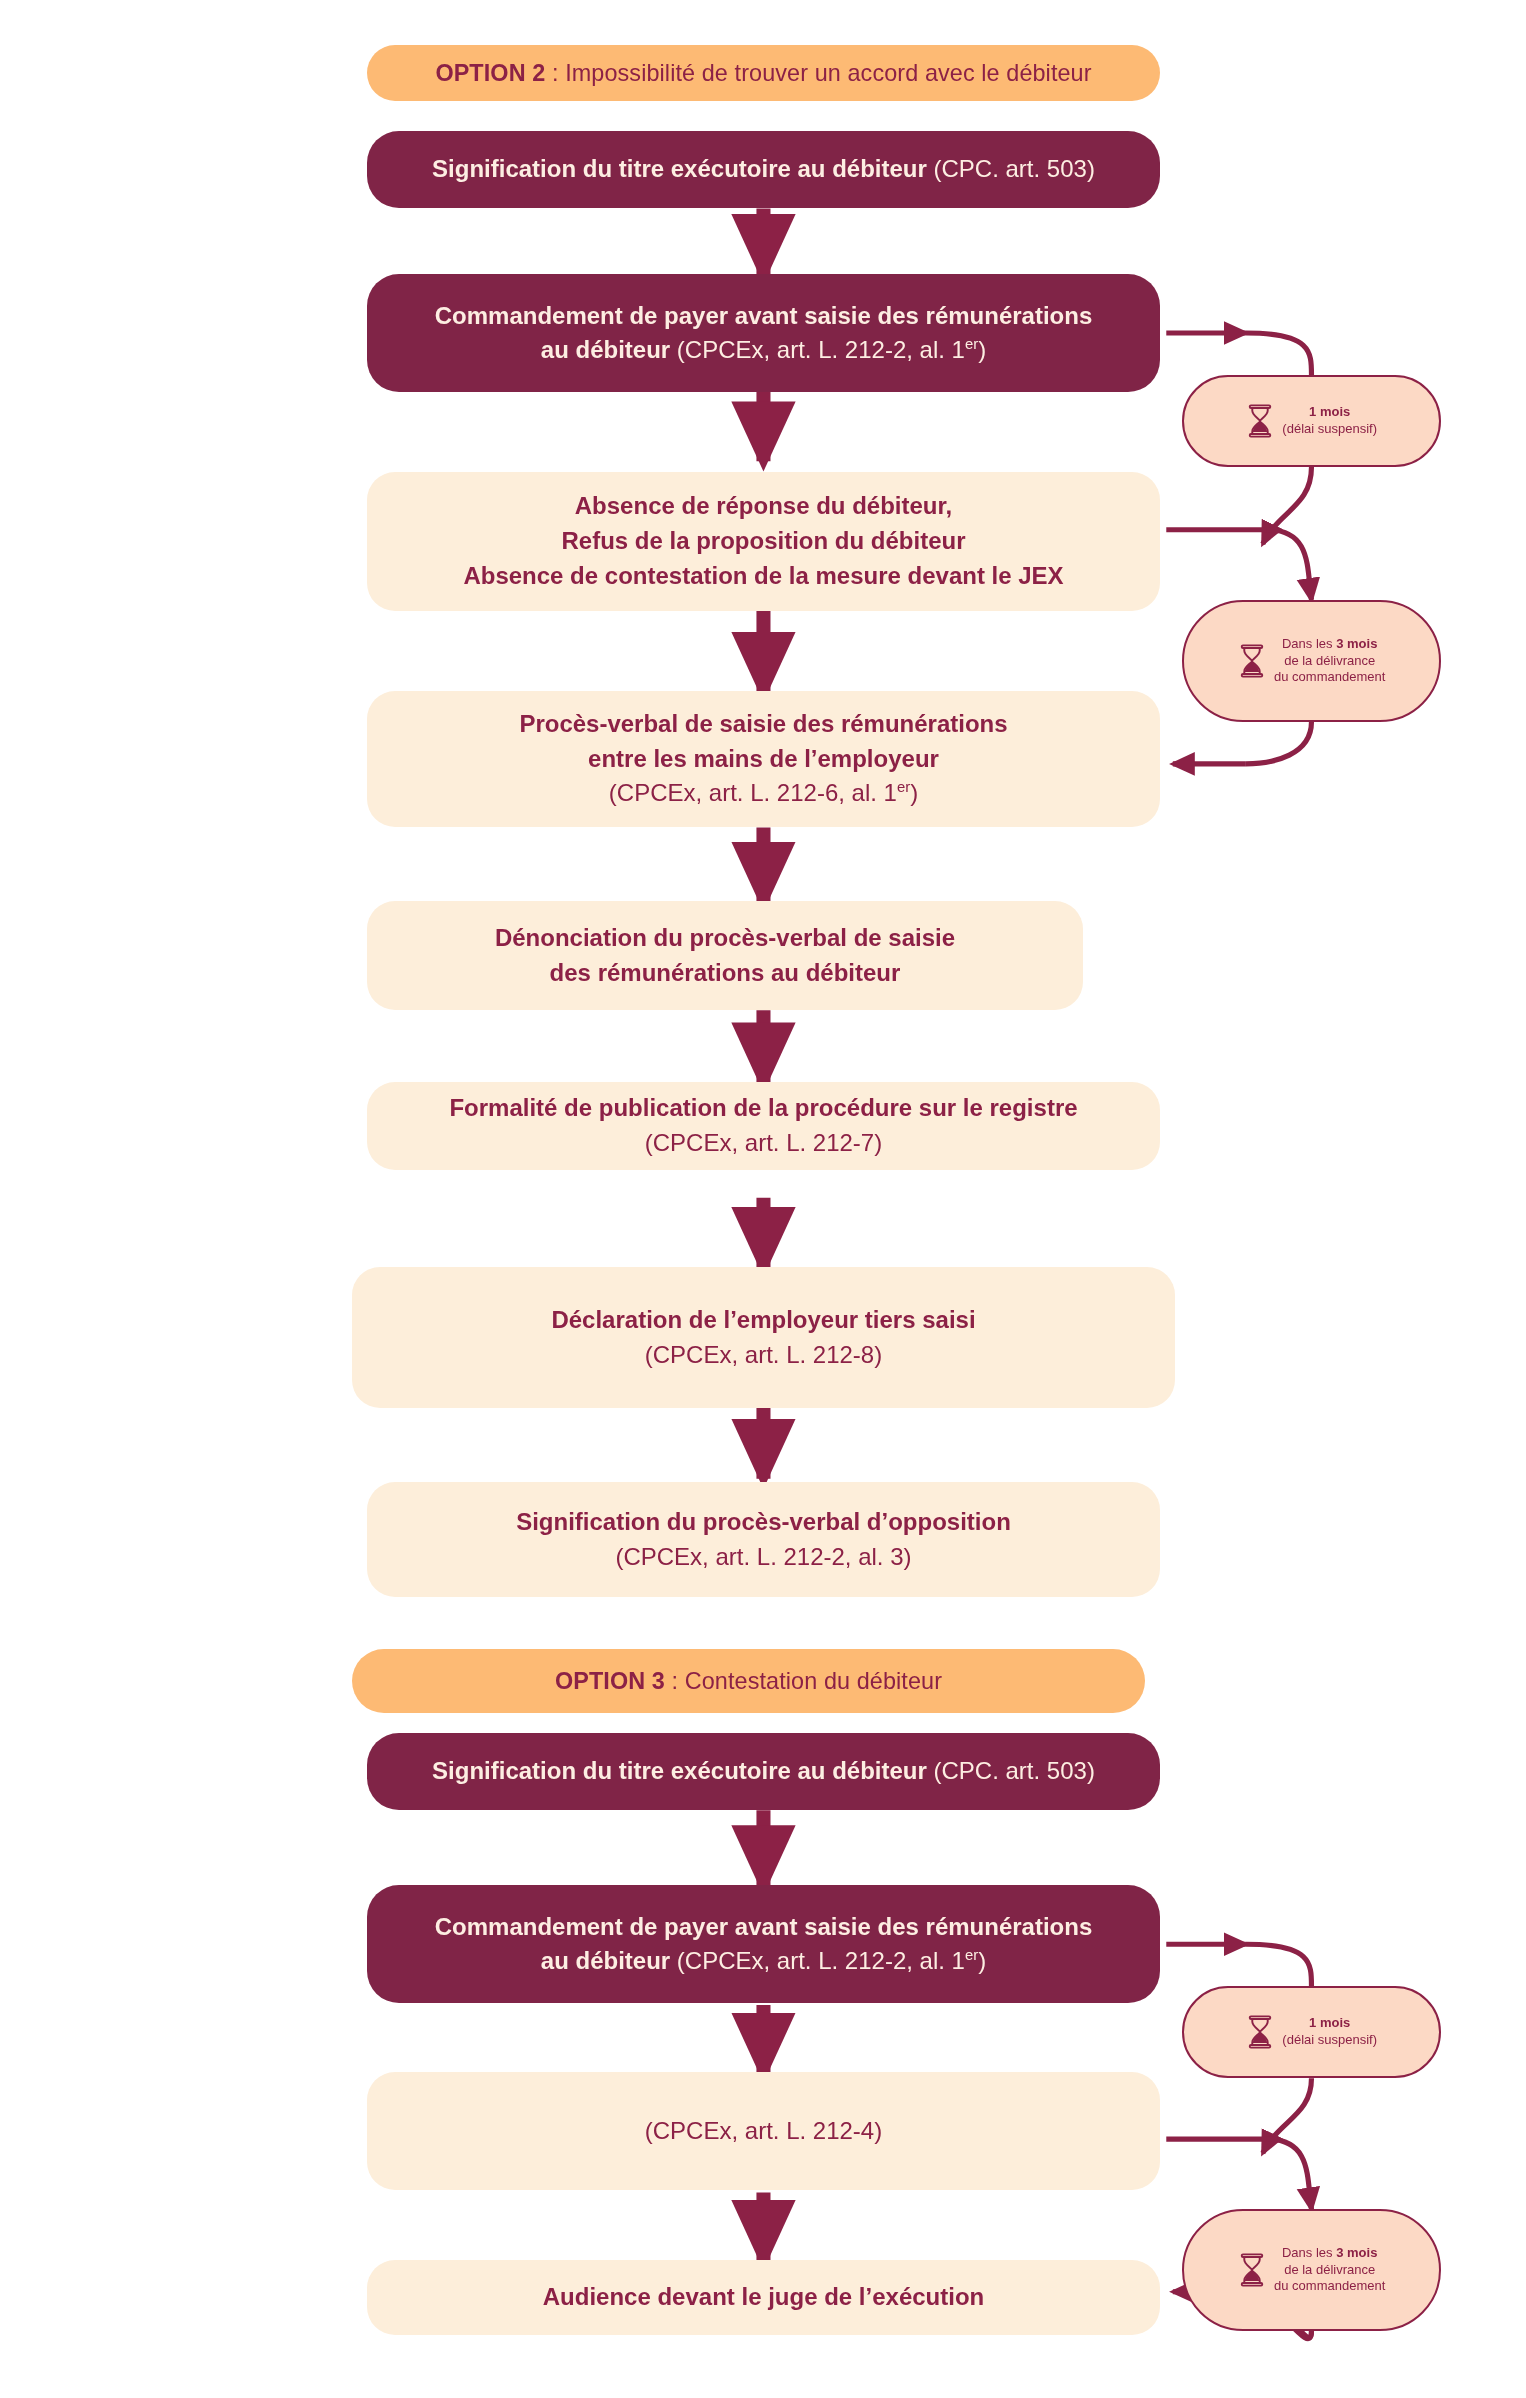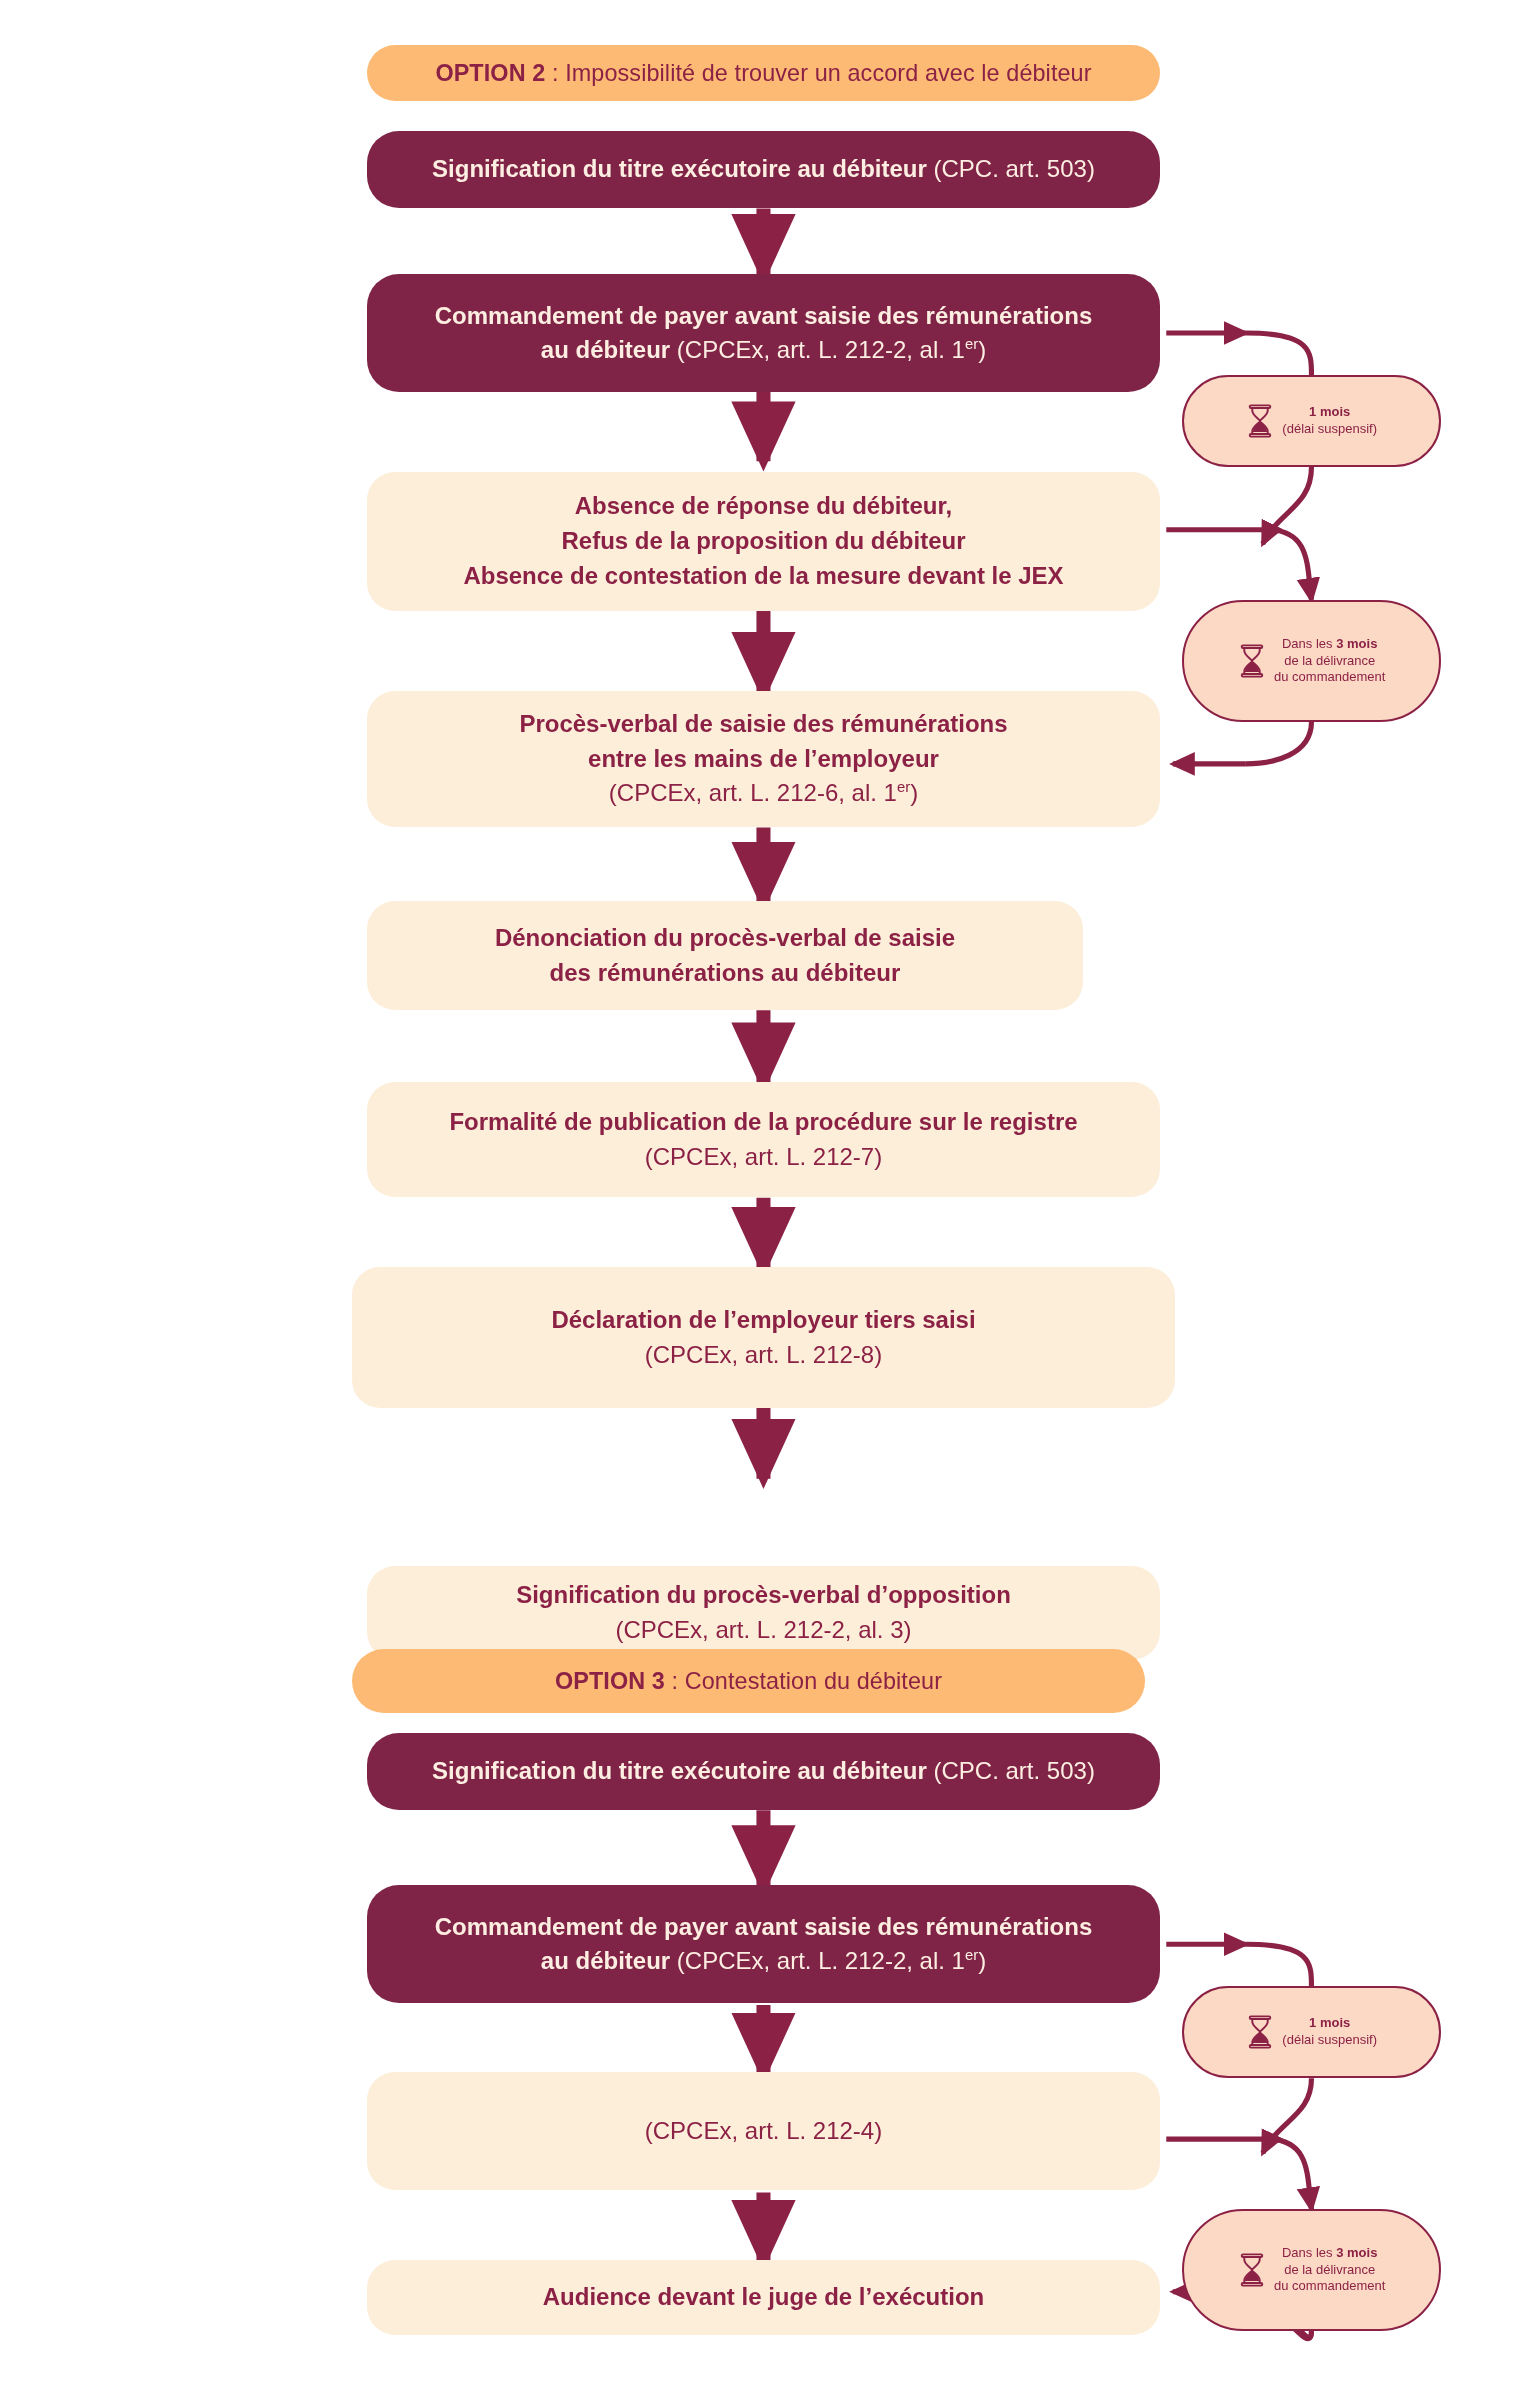--- a/index.html
+++ b/index.html
@@ -190,31 +190,31 @@
     <div class="ln"><span class="bold">Procès-verbal de saisie des rémunérations</span></div>
     <div class="ln"><span class="bold">entre les mains de l’employeur</span></div>
     <div class="ln"><span class="ref">(CPCEx, art. L. 212-6, al. 1<sup>er</sup>)</span></div>
   </div>
 
   <div class="node peach" style="left:367px; top:901px; width:716px; height:109px;">
     <div class="ln"><span class="bold">Dénonciation du procès-verbal de saisie</span></div>
     <div class="ln"><span class="bold">des rémunérations au débiteur</span></div>
   </div>
 
-  <div class="node peach" style="left:367px; top:1082px; width:793px; height:115px;">
+  <div class="node peach" style="left:367px; top:1082px; width:793px; height:88px;">
     <div class="ln"><span class="bold">Formalité de publication de la procédure sur le registre</span></div>
     <div class="ln"><span class="ref">(CPCEx, art. L. 212-7)</span></div>
   </div>
 
   <div class="node peach" style="left:352px; top:1267px; width:823px; height:141px;">
     <div class="ln"><span class="bold">Déclaration de l’employeur tiers saisi</span></div>
     <div class="ln"><span class="ref">(CPCEx, art. L. 212-8)</span></div>
   </div>
 
-  <div class="node peach" style="left:367px; top:1566px; width:793px; height:94px;">
+  <div class="node peach" style="left:367px; top:1482px; width:793px; height:115px;">
     <div class="ln"><span class="bold">Signification du procès-verbal d’opposition</span></div>
     <div class="ln"><span class="ref">(CPCEx, art. L. 212-2, al. 3)</span></div>
   </div>
 
   <div class="node bubble" style="left:1182px; top:375px; width:259px; height:92px;">
     <svg class="hg" viewBox="0 0 24 30">
       <g fill="none" stroke="#8c2146" stroke-width="1.7">
         <rect x="3" y="1.2" width="18" height="2.4" rx="1"></rect>
         <rect x="3" y="26.4" width="18" height="2.4" rx="1"></rect>
         <path d="M5.2,3.8 L5.2,6 C5.2,10.2 12,13.4 12,15 C12,16.6 5.2,19.8 5.2,24 L5.2,26.2"></path>

